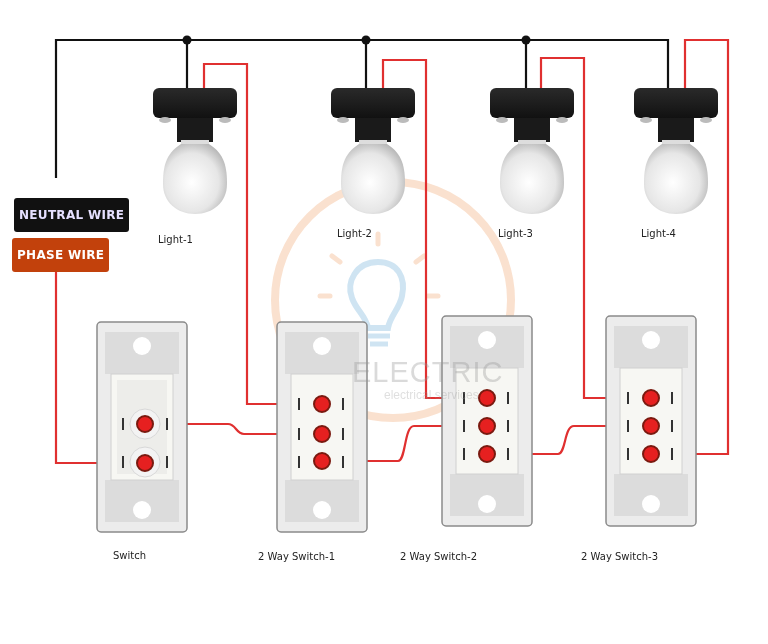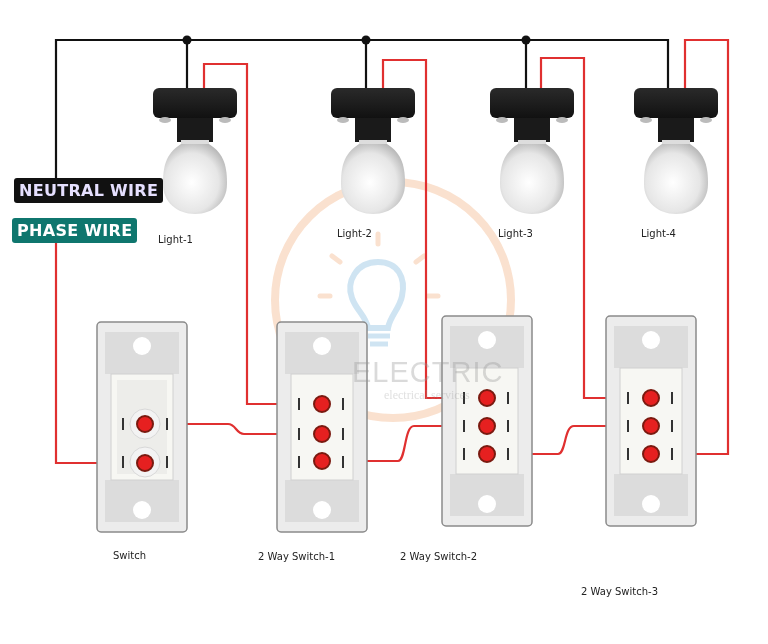--- a/index.html
+++ b/index.html
@@ -1,23 +1,23 @@
 <!DOCTYPE html>
 <html><head>
   <meta charset="utf-8">
   <style>
     html, body { margin: 0; padding: 0; background: #ffffff; }
     body { width: 768px; height: 644px; position: relative; overflow: hidden; font-family: "DejaVu Sans", sans-serif; }
     svg.diagram { position: absolute; left: 0; top: 0; }
     .lbl { position: absolute; font-family: "DejaVu Sans", sans-serif; font-size: 10px; color: #222; white-space: nowrap; }
-    .tag { position: absolute; font-family: "DejaVu Sans", sans-serif; font-weight: bold; font-size: 16px; color: #fff; padding: 3px 5px; border-radius: 3px; letter-spacing: 0.3px; }
+    .tag { position: absolute; font-family: "DejaVu Sans", sans-serif; font-weight: bold; font-size: 12px; color: #fff; padding: 10px 5px; border-radius: 3px; letter-spacing: 0.3px; margin-top: 20px; }
     .tag.neutral { background: #111; color: #e6e0ff; }
-    .tag.phase { background: #0f766e; color: #fff; }
+    .tag.phase { background: #c2410c; color: #fff; }
     .wm { position: absolute; font-family: Liberation Sans, sans-serif; color: rgba(150,150,150,0.35); font-size: 29px; letter-spacing: 1px; }
-    .wm2 { position: absolute; font-family: Liberation Serif, serif; color: rgba(150,150,150,0.3); font-size: 12px; }
+    .wm2 { position: absolute; font-family: Liberation Sans, sans-serif; color: rgba(150,150,150,0.3); font-size: 12px; }
   </style>
 </head>
 <body>
 
 <svg class="diagram" width="768" height="644" viewBox="0 0 768 644">
   <defs>
     <radialGradient id="bulbGrad" cx="45%" cy="55%" r="60%">
       <stop offset="0%" stop-color="#ffffff"></stop>
       <stop offset="70%" stop-color="#e6e6e6"></stop>
       <stop offset="100%" stop-color="#b8b8b8"></stop>
@@ -166,13 +166,13 @@
 <div class="tag phase" style="left:12px; top:218px;">PHASE WIRE</div>
 
 <div class="lbl" style="left:158px; top:234px;">Light-1</div>
 <div class="lbl" style="left:337px; top:228px;">Light-2</div>
 <div class="lbl" style="left:498px; top:228px;">Light-3</div>
 <div class="lbl" style="left:641px; top:228px;">Light-4</div>
 
 <div class="lbl" style="left:113px; top:550px;">Switch</div>
 <div class="lbl" style="left:258px; top:551px;">2 Way Switch-1</div>
 <div class="lbl" style="left:400px; top:551px;">2 Way Switch-2</div>
-<div class="lbl" style="left:581px; top:551px;margin-top:35px;">2 Way Switch-3</div>
+<div class="lbl" style="left:581px; top:551px;">2 Way Switch-3</div>
 
 </body></html>

